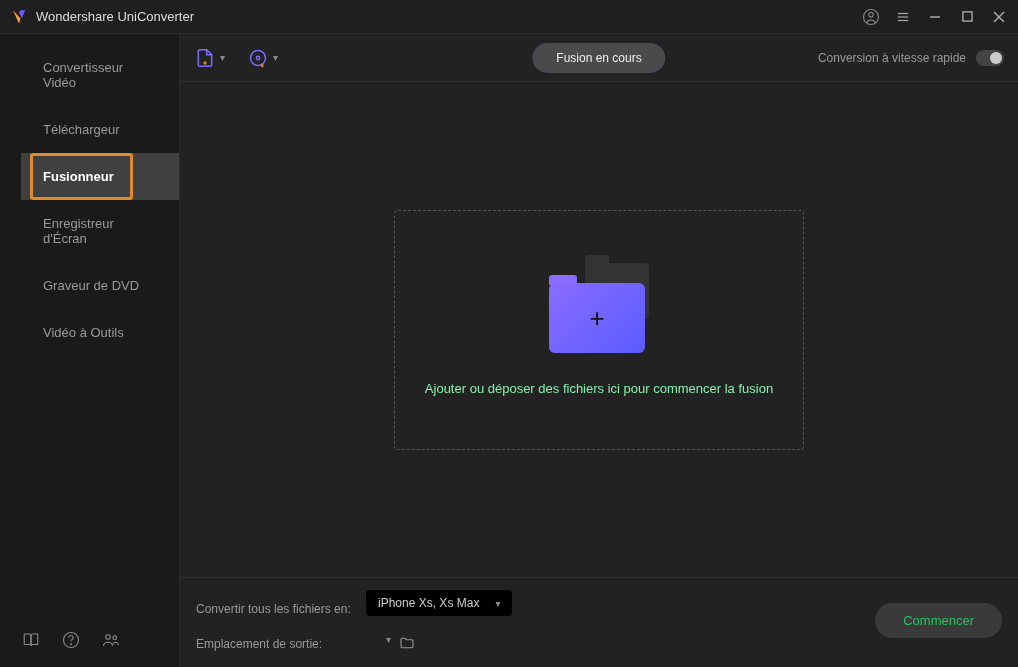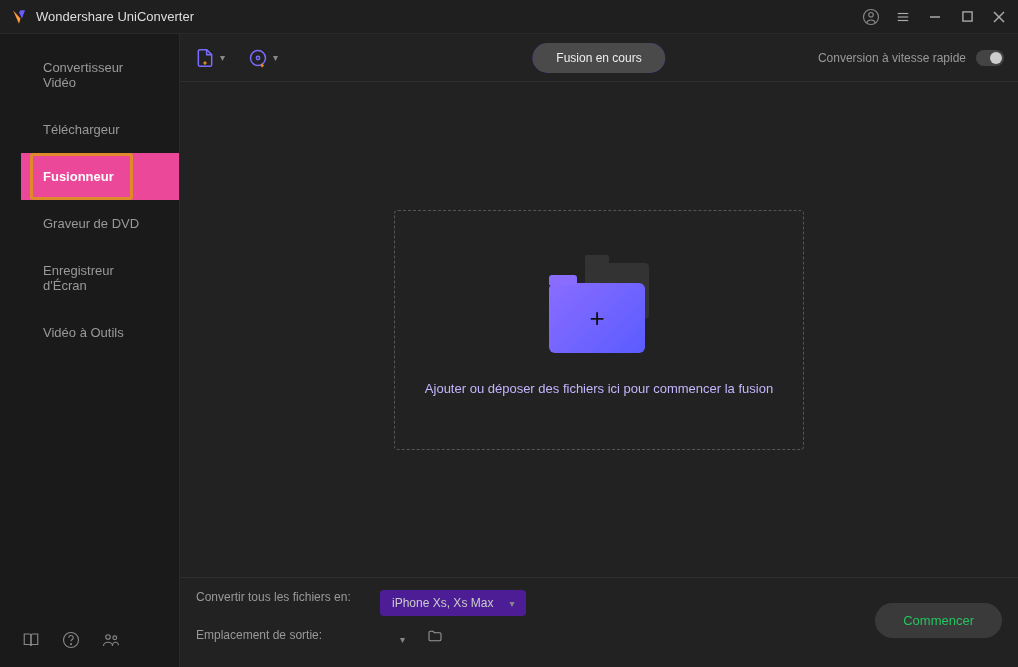--- a/index.html
+++ b/index.html
@@ -6,21 +6,21 @@
 body { background: #1a1a1a; color: #ccc; width: 1018px; height: 667px; overflow: hidden; display: flex; flex-direction: column; }
 .titlebar { height: 34px; background: #1f1f1f; display: flex; align-items: center; padding: 0 10px; border-bottom: 1px solid #2a2a2a; }
 .logo { width: 18px; height: 18px; margin-right: 8px; }
 .app-title { font-size: 13px; color: #ddd; flex: 1; }
 .titlebar-controls { display: flex; align-items: center; gap: 14px; }
 .titlebar-btn { width: 18px; height: 18px; display: flex; align-items: center; justify-content: center; color: #aaa; cursor: pointer; }
 .main { flex: 1; display: flex; overflow: hidden; }
 .sidebar { width: 180px; background: #1a1a1a; display: flex; flex-direction: column; border-right: 1px solid #2a2a2a; }
 .sidebar-items { flex: 1; padding-top: 10px; }
 .sidebar-item { padding: 16px 22px; font-size: 13px; color: #999; cursor: pointer; position: relative; margin-left: 21px; }
-.sidebar-item.active { color: #fff; font-weight: 600; background: #ec4899; }
+.sidebar-item.active { color: #fff; font-weight: 600; background: #404040; }
 .sidebar-item.active::before { content: ""; position: absolute; inset: 0; border: 3px solid #e08a2c; border-radius: 3px; left: 9px; right: 46px; top: 0; bottom: 0; pointer-events: none; }
 .sidebar-footer { display: flex; gap: 22px; padding: 15px 22px 18px; }
 .sidebar-footer .ico { width: 18px; height: 18px; color: #888; cursor: pointer; }
 .content { flex: 1; display: flex; flex-direction: column; background: #222; }
 .toolbar { height: 48px; display: flex; align-items: center; padding: 0 14px; border-bottom: 1px solid #2e2e2e; }
 .tool-icon { width: 22px; height: 22px; margin-right: 4px; display: inline-flex; align-items: center; justify-content: center; color: #7a6cff; cursor: pointer; }
 .chev { color: #888; font-size: 10px; margin-right: 22px; }
 .tabs { display: flex; background: #4c1d95; border-radius: 20px; overflow: hidden; margin-left: auto; margin-right: auto; position: absolute; left: 50%; transform: translateX(-50%); }
 .tab { padding: 8px 24px; font-size: 12px; color: #999; cursor: pointer; }
 .tab.active { background: #4a4a4a; color: #eee; border-radius: 20px; }
@@ -29,25 +29,25 @@
 .toggle { width: 28px; height: 16px; background: #444; border-radius: 10px; position: relative; cursor: pointer; }
 .toggle::after { content: ""; position: absolute; width: 12px; height: 12px; background: #ccc; border-radius: 50%; top: 2px; right: 2px; }
 .canvas { flex: 1; display: flex; align-items: center; justify-content: center; }
 .dropzone { width: 410px; height: 240px; border: 1px dashed #555; border-radius: 4px; display: flex; flex-direction: column; align-items: center; justify-content: center; gap: 28px; cursor: pointer; }
 .folder-stack { position: relative; width: 100px; height: 90px; }
 .folder-back { position: absolute; width: 64px; height: 56px; background: #333; top: 0; right: 0; border-radius: 4px; }
 .folder-back::before { content: ""; position: absolute; width: 24px; height: 10px; background: #333; top: -8px; left: 0; border-radius: 2px 2px 0 0; }
 .folder-front { position: absolute; width: 96px; height: 70px; background: linear-gradient(135deg, #8a6cff, #5a5cff); bottom: 0; left: 0; border-radius: 6px; display: flex; align-items: center; justify-content: center; }
 .folder-front::before { content: ""; position: absolute; width: 28px; height: 10px; background: linear-gradient(135deg, #8a6cff, #8a6cff); top: -8px; left: 0; border-radius: 3px 3px 0 0; }
 .plus { font-size: 26px; color: #111; font-weight: 300; }
-.drop-text { font-size: 13px; color: #c4b5fd; }
+.drop-text { font-size: 13px; color: #86efac; }
 .bottombar { padding: 12px 16px 16px; border-top: 1px solid #2e2e2e; display: flex; flex-direction: column; gap: 12px; font-size: 12px; color: #999; }
-.row { display: flex; align-items: flex-start; gap: 14px; }
+.row { display: flex; align-items: flex-end; }
 .row-label { width: 170px; }
-.select { background: #4c1d95; padding: 6px 12px; border-radius: 4px; display: flex; align-items: center; gap: 16px; color: #ccc; cursor: pointer; min-width: 140px; }
+.select { background: #000000; padding: 6px 12px; border-radius: 4px; display: flex; align-items: center; gap: 16px; color: #ccc; cursor: pointer; min-width: 140px; }
 .path { background: transparent; padding: 6px 0; color: #999; display: flex; align-items: center; gap: 10px; flex: 0 0 auto; max-width: 340px; }
 .path-chev { color: #888; margin-left: 20px; }
 .open-icon { width: 16px; height: 16px; color: #999; cursor: pointer; margin-left: 8px; }
 .start-btn { margin-left: auto; background: #3a3a3a; color: #22c55e; padding: 10px 28px; border-radius: 20px; font-size: 13px; cursor: pointer; align-self: center; }
 .bottom-flex { display: flex; align-items: flex-end; }
 .bottom-left { display: flex; flex-direction: column; gap: 12px; flex: 1; }
 svg { display: block; }
 </style>
 </head>
 <body>
@@ -91,22 +91,22 @@
       </span>
   </div>
 </div>
 
 <div class="main">
   <div class="sidebar">
     <div class="sidebar-items">
       <div class="sidebar-item"><span>Convertisseur Vidéo</span></div>
       <div class="sidebar-item"><span>Téléchargeur</span></div>
       <div class="sidebar-item active"><span>Fusionneur</span></div>
+      <div class="sidebar-item"><span>Enregistreur d'Écran</span></div>
       <div class="sidebar-item"><span>Graveur de DVD</span></div>
-      <div class="sidebar-item"><span>Enregistreur d'Écran</span></div>
       <div class="sidebar-item"><span>Vidéo à Outils</span></div>
     </div>
     <div class="sidebar-footer">
       <span class="ico">
           <svg width="18" height="18" viewBox="0 0 24 24" fill="none" stroke="currentColor" stroke-width="1.5">
             <path d="M3 4h7a2 2 0 0 1 2 2v14a2 2 0 0 0-2-2H3z"></path>
             <path d="M21 4h-7a2 2 0 0 0-2 2v14a2 2 0 0 1 2-2h7z"></path>
           </svg>
         </span>
       <span class="ico">

